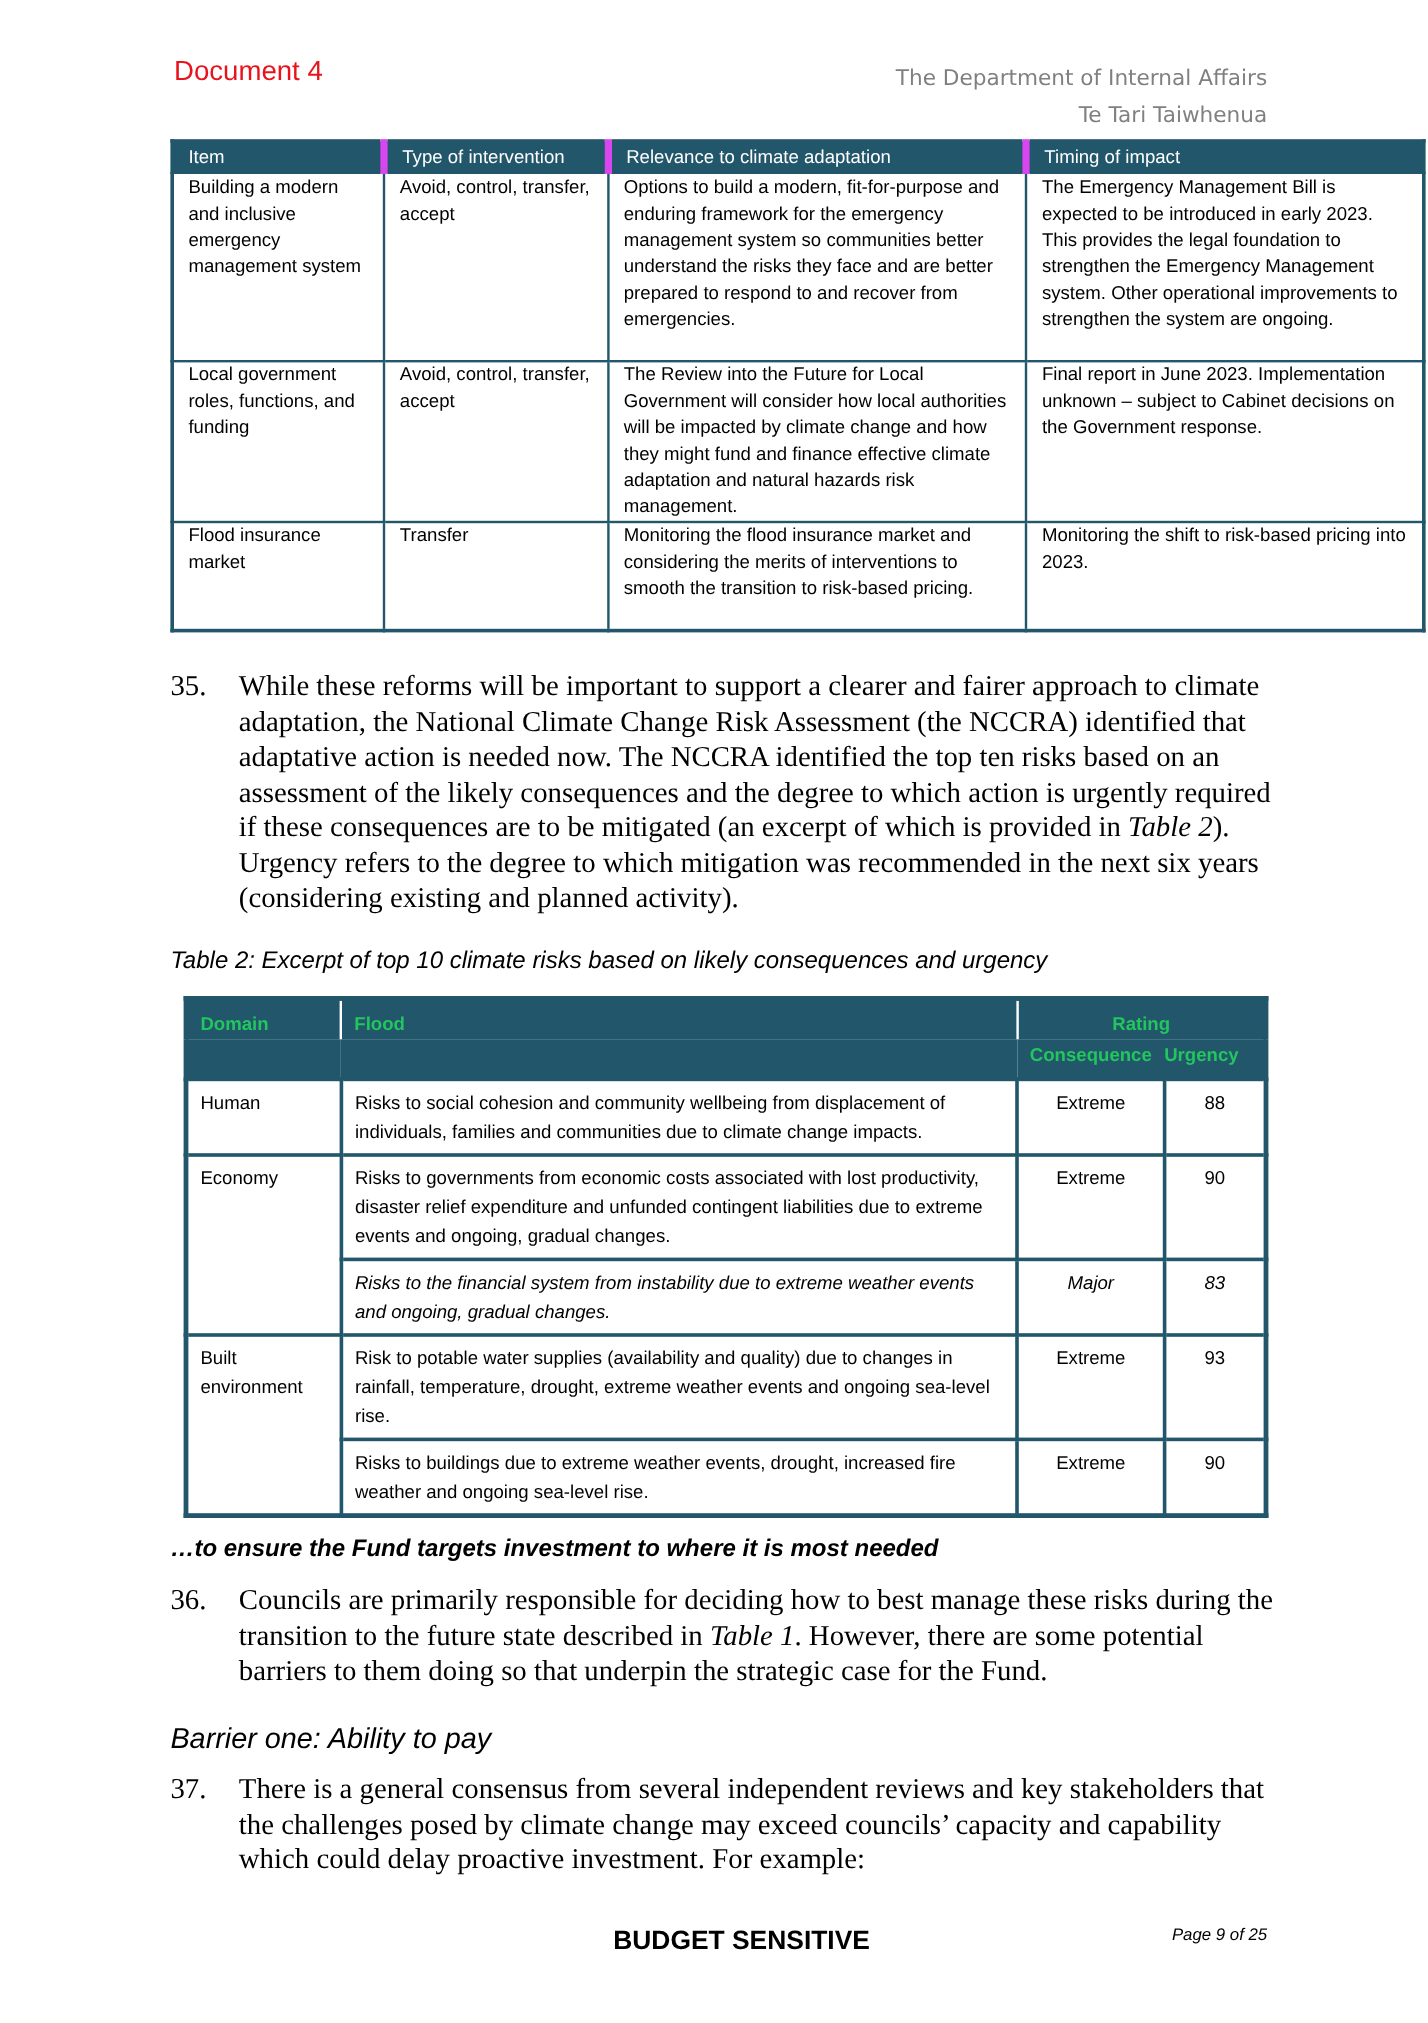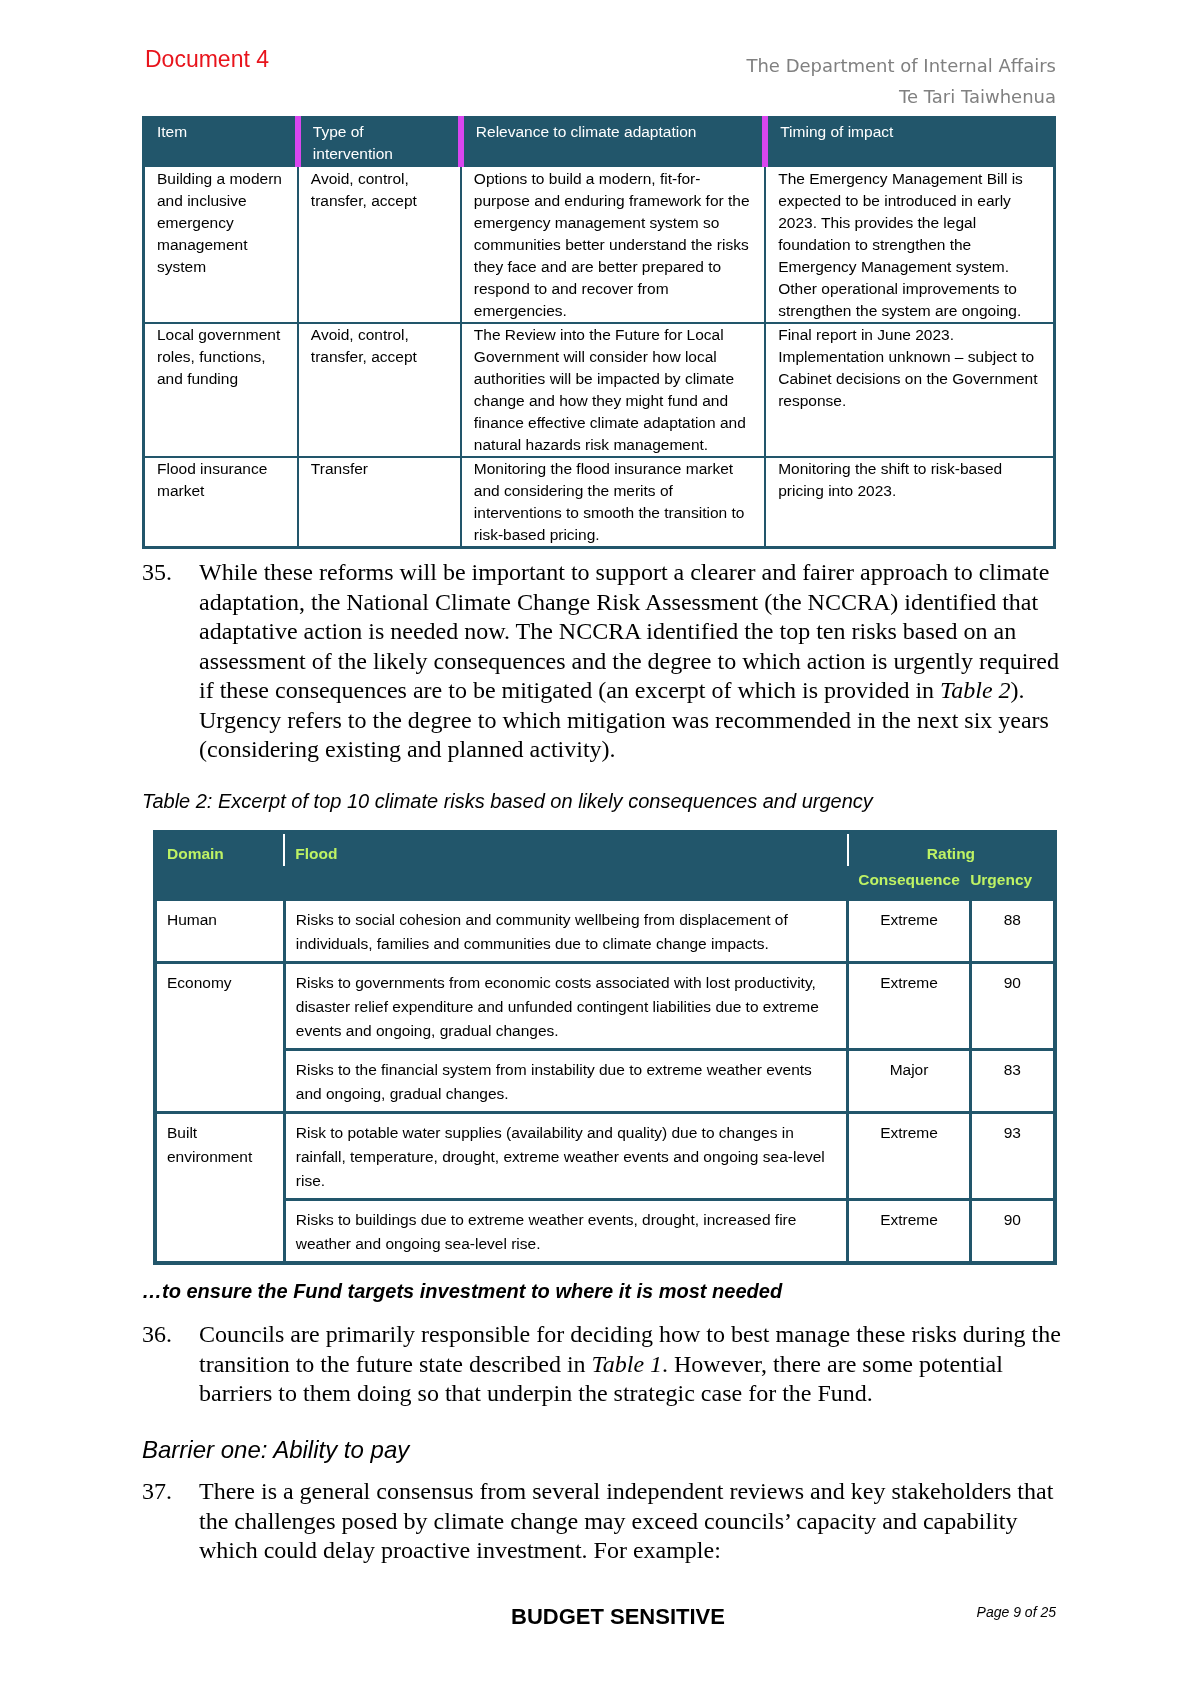--- a/index.html
+++ b/index.html
@@ -8,21 +8,21 @@
   .page { position: absolute; left: 0; top: 0; width: 1190px; height: 1686px; }
 
   .doc-label { position: absolute; left: 145px; top: 46px; font-size: 23px; color: #e8141c;
                font-family: "Liberation Sans", sans-serif; }
   .dept { position: absolute; right: 134px; top: 50px; text-align: right; color: #808080;
           font-family: "DejaVu Sans", sans-serif; font-size: 18px; line-height: 31px; }
 
   table { border-collapse: collapse; font-family: "Liberation Sans", sans-serif; }
 
   
-  .t1 { position: absolute; left: 142px; top: 116px; width: 914px; font-size: 15.5px; line-height: 22px;
+  .t1 { position: absolute; left: 142px; top: 116px; width: 1046px; font-size: 15.5px; line-height: 22px;
         border: 3px solid #22566b; table-layout: fixed; }
   .t1 th { background: #22566b; color: #fff; font-weight: normal; text-align: left; vertical-align: top;
            padding: 2px 10px 0 12px; border-left: 6px solid #d946ef; }
   .t1 th:first-child { border-left: none; }
   .t1 td { vertical-align: top; padding: 0 8px 0 12px; border: 2px solid #22566b; }
   .t1 tr.r1 td { padding-top: 1px; height: 154px; }
   .t1 tr.r2 td { height: 132px; }
   .t1 tr.r3 td { height: 88px; }
 
   
@@ -31,21 +31,21 @@
   .para .num { position: absolute; left: 0; top: 0; }
   .para .txt { margin-left: 57px; }
 
   .caption { position: absolute; left: 142px; font-size: 20px; font-style: italic; }
   .subhead-bold { position: absolute; left: 142px; font-size: 20px; font-style: italic; font-weight: bold; }
   .subhead { position: absolute; left: 142px; font-size: 24px; font-style: italic; }
 
   
   .t2 { position: absolute; left: 153px; top: 830px; width: 904px; font-size: 15.5px; line-height: 24px;
         table-layout: fixed; border: 4px solid #22566b; }
-  .t2 thead th { background: #22566b; color: #bef264; font-weight: bold; text-align: left; padding: 0 10px;
+  .t2 thead th { background: #22566b; color: #22c55e; font-weight: bold; text-align: left; padding: 0 10px;
                  vertical-align: top; }
   .t2 .hdr-sep { border-left: 2px solid #fff; }
   .t2 td { vertical-align: top; padding: 7px 10px 5px 10px; border: 3px solid #22566b; }
   .t2 td.c { text-align: center; }
 
   .footer-center { position: absolute; left: 511px; top: 1604px; font-weight: bold; font-size: 22px; }
   .footer-right { position: absolute; right: 134px; top: 1604px; font-style: italic; font-size: 14px; }
 </style>
 </head>
 <body>
@@ -128,21 +128,21 @@
         <td>Risks to social cohesion and community wellbeing from displacement of individuals, families and communities due to climate change impacts.</td>
         <td class="c">Extreme</td>
         <td class="c">88</td>
       </tr>
       <tr style="height:82px;">
         <td rowspan="2">Economy</td>
         <td>Risks to governments from economic costs associated with lost productivity, disaster relief expenditure and unfunded contingent liabilities due to extreme events and ongoing, gradual changes.</td>
         <td class="c">Extreme</td>
         <td class="c">90</td>
       </tr>
-      <tr style="height:58px;">
+      <tr style="height:58px;font-style:italic;">
         <td>Risks to the financial system from instability due to extreme weather events and ongoing, gradual changes.</td>
         <td class="c">Major</td>
         <td class="c">83</td>
       </tr>
       <tr style="height:84px;">
         <td rowspan="2">Built environment</td>
         <td>Risk to potable water supplies (availability and quality) due to changes in rainfall, temperature, drought, extreme weather events and ongoing sea-level rise.</td>
         <td class="c">Extreme</td>
         <td class="c">93</td>
       </tr>

